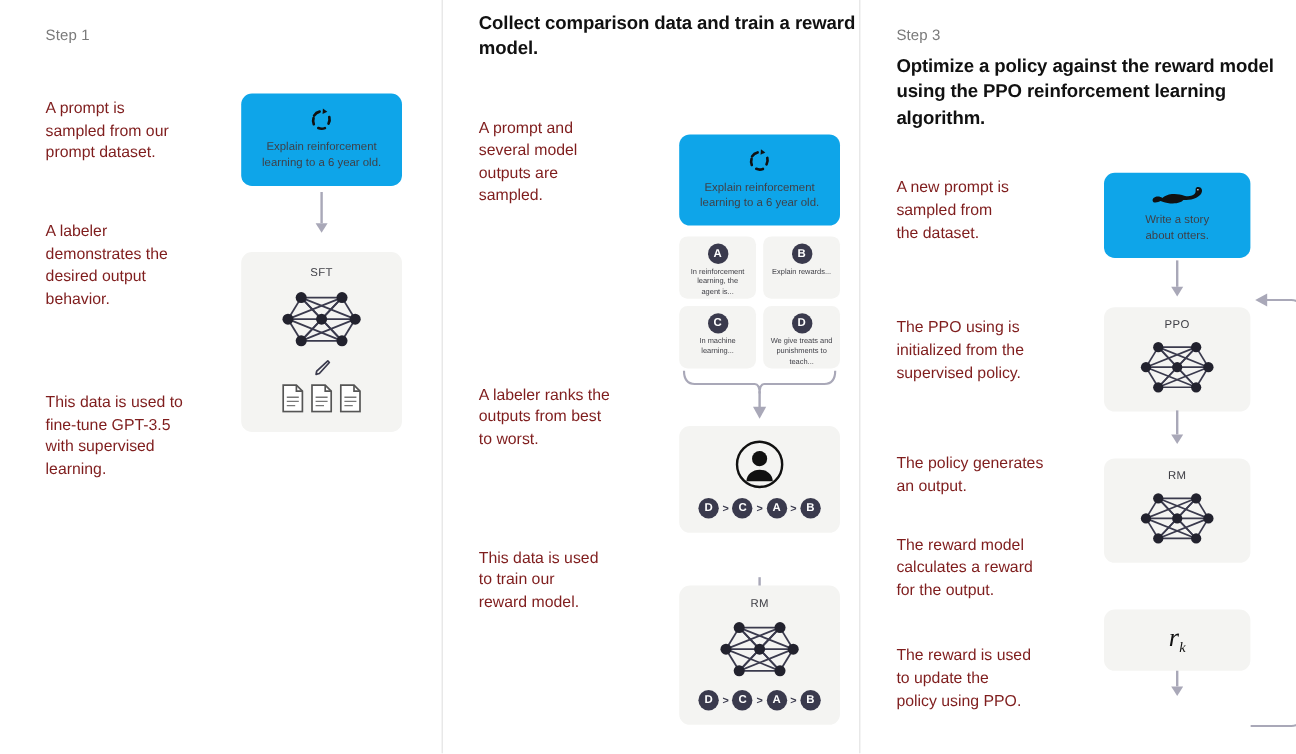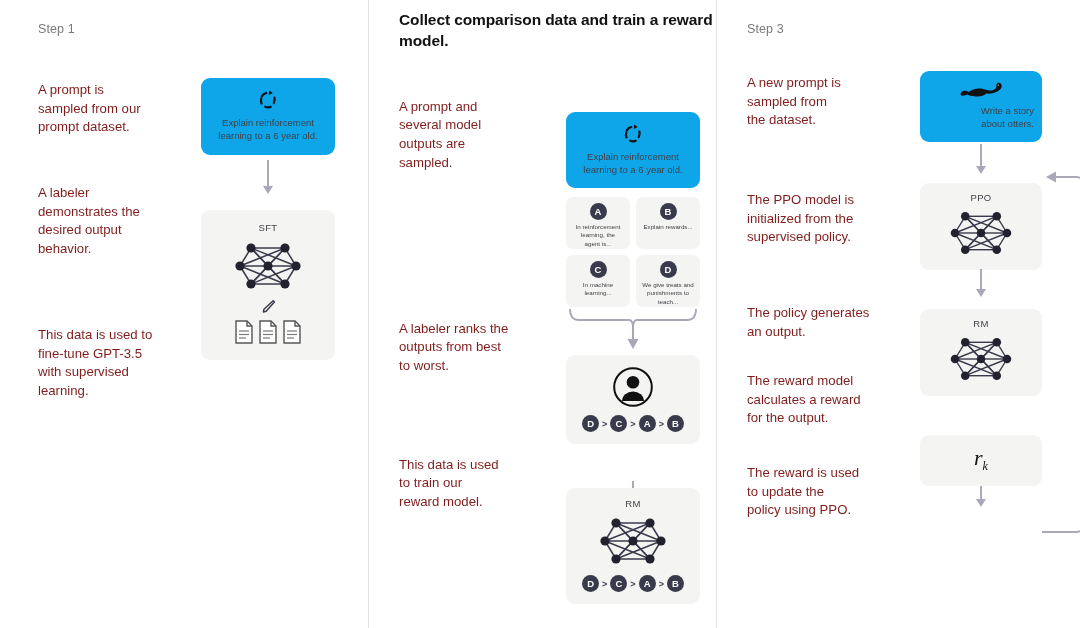--- a/index.html
+++ b/index.html
@@ -420,47 +420,50 @@
             <span class="rank-gt">&gt;</span>
             <span class="badge">B</span>
           </div>
         </div>
       </div>
     </div>
   </div>
 
   <div class="col col-3">
     <div class="step-label">Step 3</div>
+    <div class="step-title">Optimize a policy against the
+reward model using the PPO
+reinforcement learning algorithm.</div>
 
     <div class="body">
       <div class="desc" style="left:0; top:38px; width:165px;">A new prompt is
 sampled from
 the dataset.</div>
-      <div class="desc" style="left:0; top:155px; width:165px;">The PPO model is
+      <div class="desc" style="left:0; top:155px; width:165px;">The PPO using is
 initialized from the
 supervised policy.</div>
       <div class="desc" style="left:0; top:268px; width:175px;">The policy generates
 an output.</div>
       <div class="desc" style="left:0; top:336px; width:165px;">The reward model
 calculates a reward
 for the output.</div>
       <div class="desc" style="left:0; top:428px; width:165px;">The reward is used
 to update the
 policy using PPO.</div>
 
       <div class="flow" style="left:173px; top:35px;">
 
         <div class="card green" style="width:122px; padding:10px 8px 11px;">
           <div style="display:flex;justify-content:center;margin-bottom:5px;">
             <svg width="44" height="19" viewBox="0 0 60 26">
               <path d="M3 20 C1 18 2 15 5 14 C8 12.8 11 13.6 13 15 C16 13 19 11 24 10.6 C29 10 34 11 38 12.4 C42 13.6 46 13.2 49 11.2 C50.6 10.2 51.2 8 51 6.2 C50.8 4.4 51.6 3 53 2.6 C55 2 57.2 3 58 5 C58.8 7 58 9.6 56.4 11.4 C54 14 50 16 46 16.8 C43 17.4 40 17.4 37 17.2 C36 18.4 34.6 19.4 33 20 C30 21.2 26 21.6 22 21.2 C18 20.8 14 19.8 11 18.6 C9 19.6 6 20.8 3 20 Z" fill="#111"></path>
               <circle cx="53.6" cy="5.6" r="0.9" fill="#fff"></circle>
             </svg>
           </div>
-          <span class="card-cap" style="white-space:pre-line;text-align:right;">Write a story
+          <span class="card-cap" style="white-space:pre-line;">Write a story
 about otters.</span>
         </div>
 
         <div class="arrow-v" style="left:55px; top:73px; height:30px;">
           <div class="shaft"></div>
             <div class="head"></div>
         </div>
 
         <div class="card" style="width:122px; margin-top:41px; padding:9px 8px 11px;">
           <div class="card-title">PPO</div>

